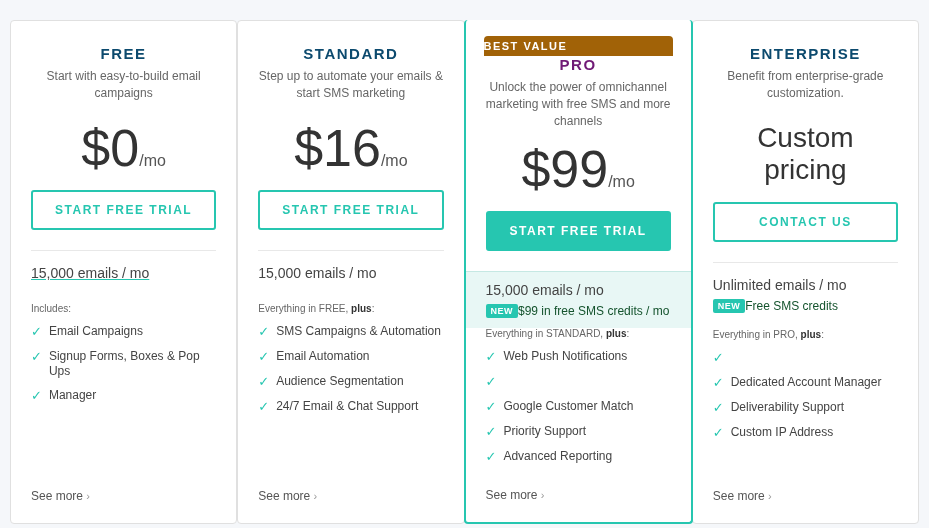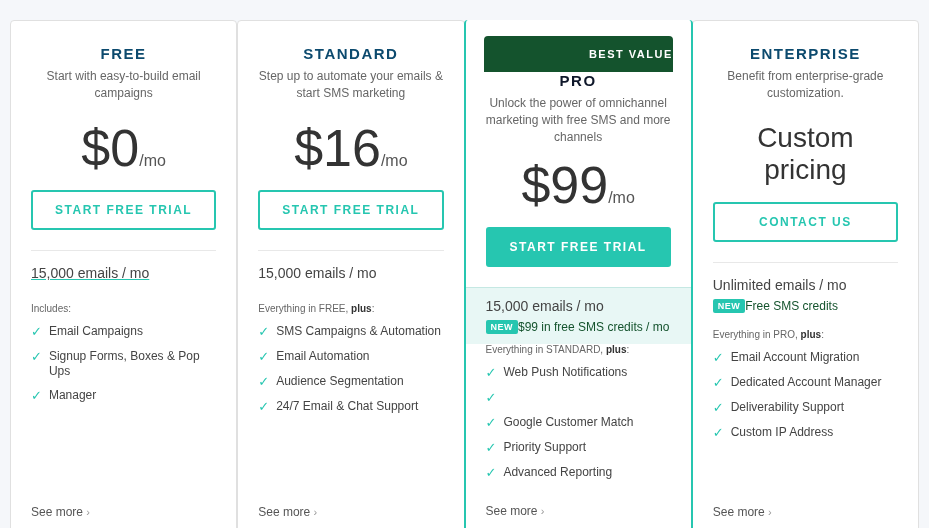--- a/index.html
+++ b/index.html
@@ -30,40 +30,40 @@
       position: relative;
     }
     .plan-card.pro {
       border: 2px solid #26c6b0;
       border-top: none;
       z-index: 2;
       margin: 0 -1px;
       padding-top: 16px;
     }
     .best-value-banner {
-      background: #14532d;
+      background: #a16207;
       color: #fff;
-      text-align: right;
+      text-align: left;
       font-size: 11px;
       font-weight: 700;
       letter-spacing: 1.5px;
-      padding: 12px 0;
+      padding: 4px 0;
       border-radius: 4px 4px 0 0;
       margin: 0 -2px;
     }
     .plan-name {
       text-align: center;
       font-size: 15px;
       font-weight: 700;
       letter-spacing: 1.5px;
       color: #0c4a6e;
       margin-bottom: 6px;
     }
     .plan-name.pro-name {
-      color: #0f172a;
+      color: #701a75;
     }
     .plan-desc {
       text-align: center;
       font-size: 12px;
       color: #666;
       line-height: 1.4;
       min-height: 40px;
       margin-bottom: 14px;
     }
     .plan-price {
@@ -303,21 +303,20 @@
         <div class="emails-per-mo no-underline">Unlimited emails / mo</div>
         <div class="sms-badge-row">
       <span class="new-badge">NEW</span>
       <span class="sms-credits-text">Free SMS credits</span>
     </div>
       </div>
       <div class="includes-label">Everything in PRO, <strong>plus</strong>:</div>
       <ul class="feature-list">
         <li>
       <span class="check-icon">✓</span>
-      <span>Email Account Migration</span>
     </li>
         <li>
       <span class="check-icon">✓</span>
       <span>Dedicated Account Manager</span>
     </li>
         <li>
       <span class="check-icon">✓</span>
       <span>Deliverability Support</span>
     </li>
         <li>

